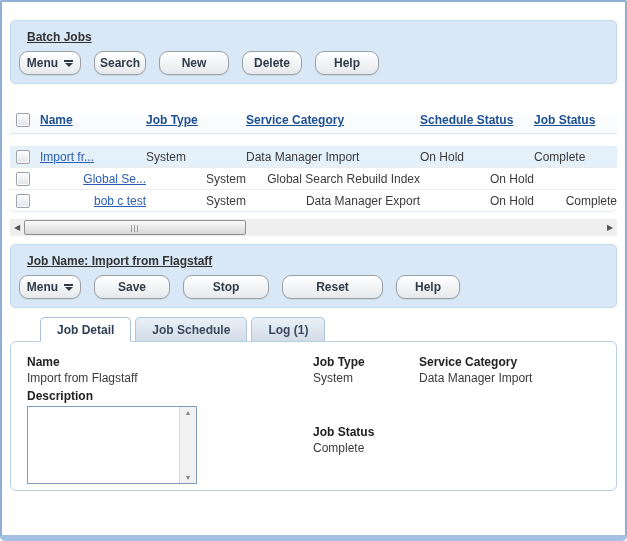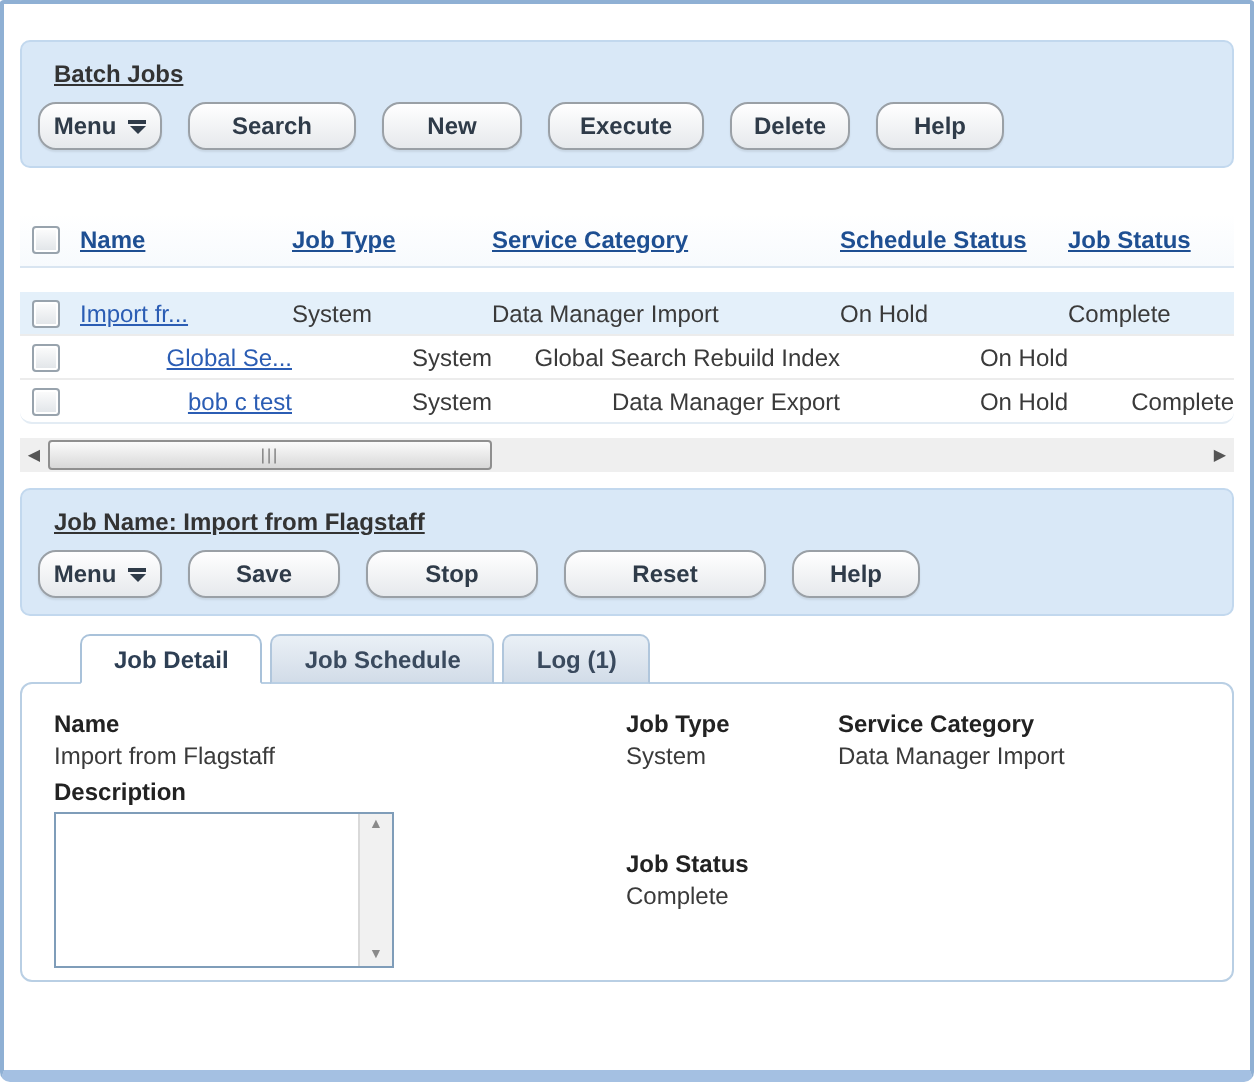--- a/index.html
+++ b/index.html
@@ -29,21 +29,21 @@
   .panel-batch{margin-top:18px;}
   .panel-job{margin-top:8px;}
   .panel-title{font-weight:bold;color:#333;margin:2px 0 7px 8px;text-decoration:underline;}
   .btn-row{display:flex;gap:13px;}
   .btn{
     height:24px;box-sizing:border-box;border:1px solid #9aa0a6;border-radius:9px;
     background:linear-gradient(#ffffff,#e6e9ec);box-shadow:0 1px 1px rgba(0,0,0,.08);
     font-family:"Liberation Sans",sans-serif;font-weight:bold;font-size:12px;color:#2f3b49;
     display:flex;align-items:center;justify-content:center;gap:6px;cursor:pointer;padding:0;
   }
-  .w-menu{width:62px}.w-search{width:84px}.w-new{width:70px}.w-execute{width:78px}
+  .w-menu{width:62px}.w-search{width:52px}.w-new{width:70px}.w-execute{width:78px}
   .w-delete{width:60px}.w-help{width:64px}.w-save{width:76px}.w-stop{width:86px}.w-reset{width:101px}
   .menu-arrow{display:inline-flex;flex-direction:column;align-items:center;gap:1px;}
   .menu-arrow .bar{width:9px;height:2px;background:#2f3b49;}
   .menu-arrow .tri{width:0;height:0;border-left:4px solid transparent;border-right:4px solid transparent;border-top:4px solid #2f3b49;}
   
   .jobs-table{margin:23px 8px 0;border-bottom:1px solid #e3ecf4;border-radius:0 0 6px 6px;}
   .t-row{display:grid;grid-template-columns:24px 106px 100px 174px 114px 1fr;align-items:center;padding-left:6px;}
   .t-header{height:26px;background:linear-gradient(#ffffff,#f7fafd);border-bottom:1px solid #d9e5f1;}
   .t-header .hlink{color:#1e4f92;font-weight:bold;text-decoration:underline;cursor:pointer;}
   .t-spacer{height:12px;}
@@ -89,21 +89,20 @@
     <div class="btn-row">
       <button class="btn w-menu">
         <span>Menu</span>
         <span class="menu-arrow">
             <span class="bar"></span>
             <span class="tri"></span>
           </span>
       </button>
       <button class="btn w-search">Search</button>
       <button class="btn w-new">New</button>
-      <button class="btn w-execute">Execute</button>
       <button class="btn w-delete">Delete</button>
       <button class="btn w-help">Help</button>
     </div>
   </div>
 
   <div class="jobs-table">
     <div class="t-row t-header">
       <span class="cb"></span>
       <span class="hlink">Name</span>
       <span class="hlink">Job Type</span>

